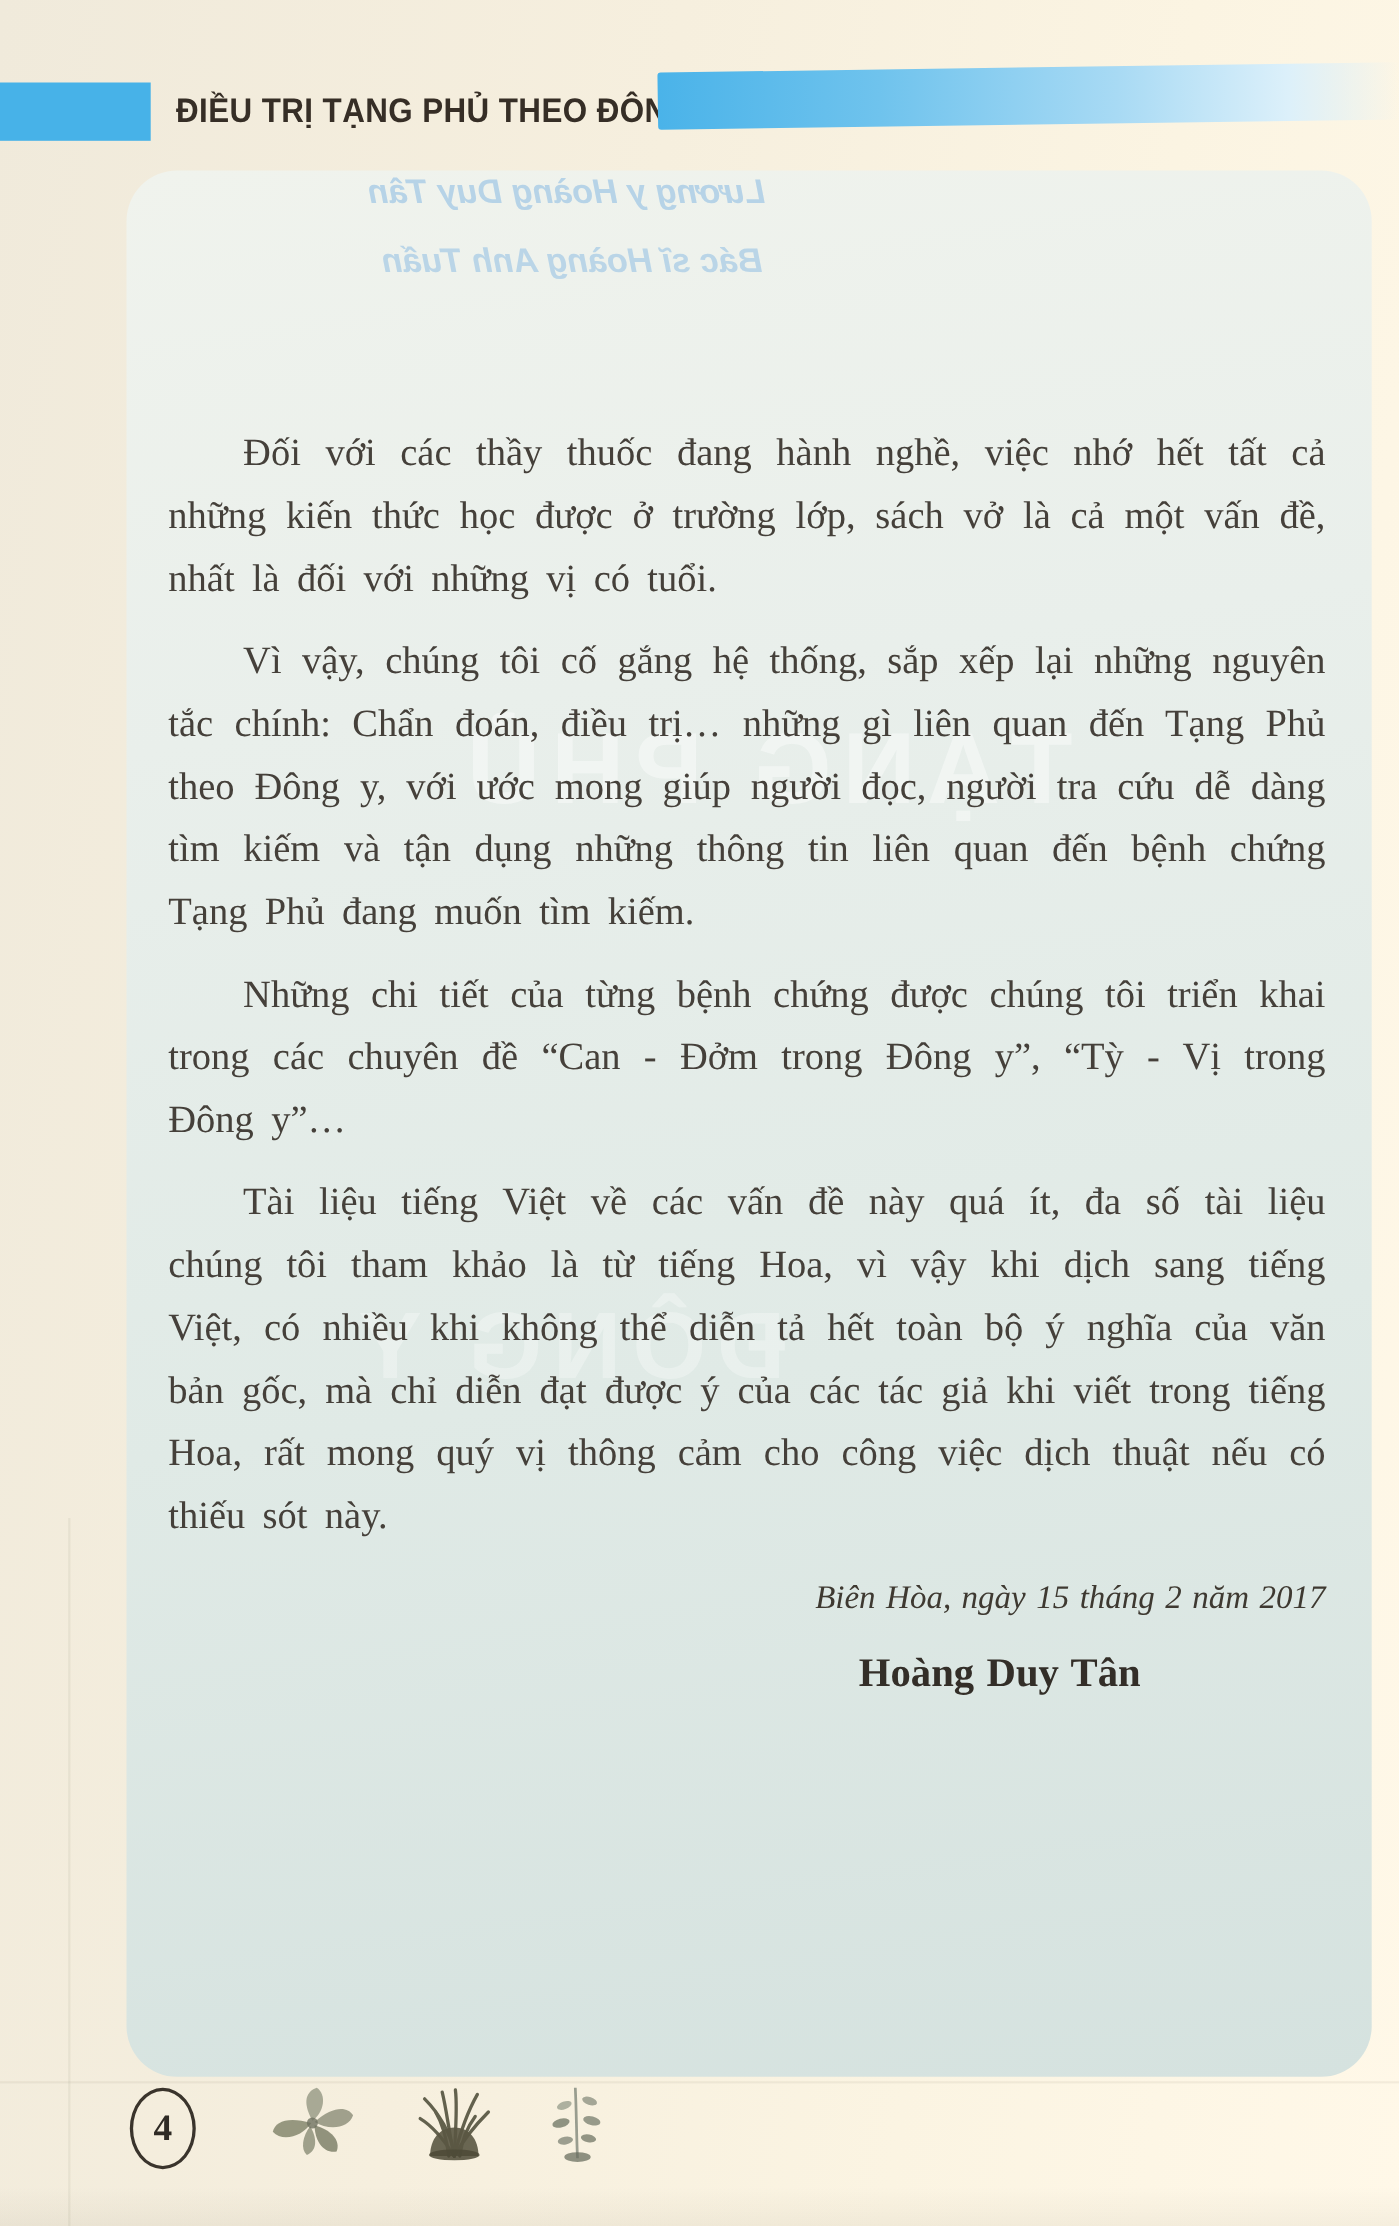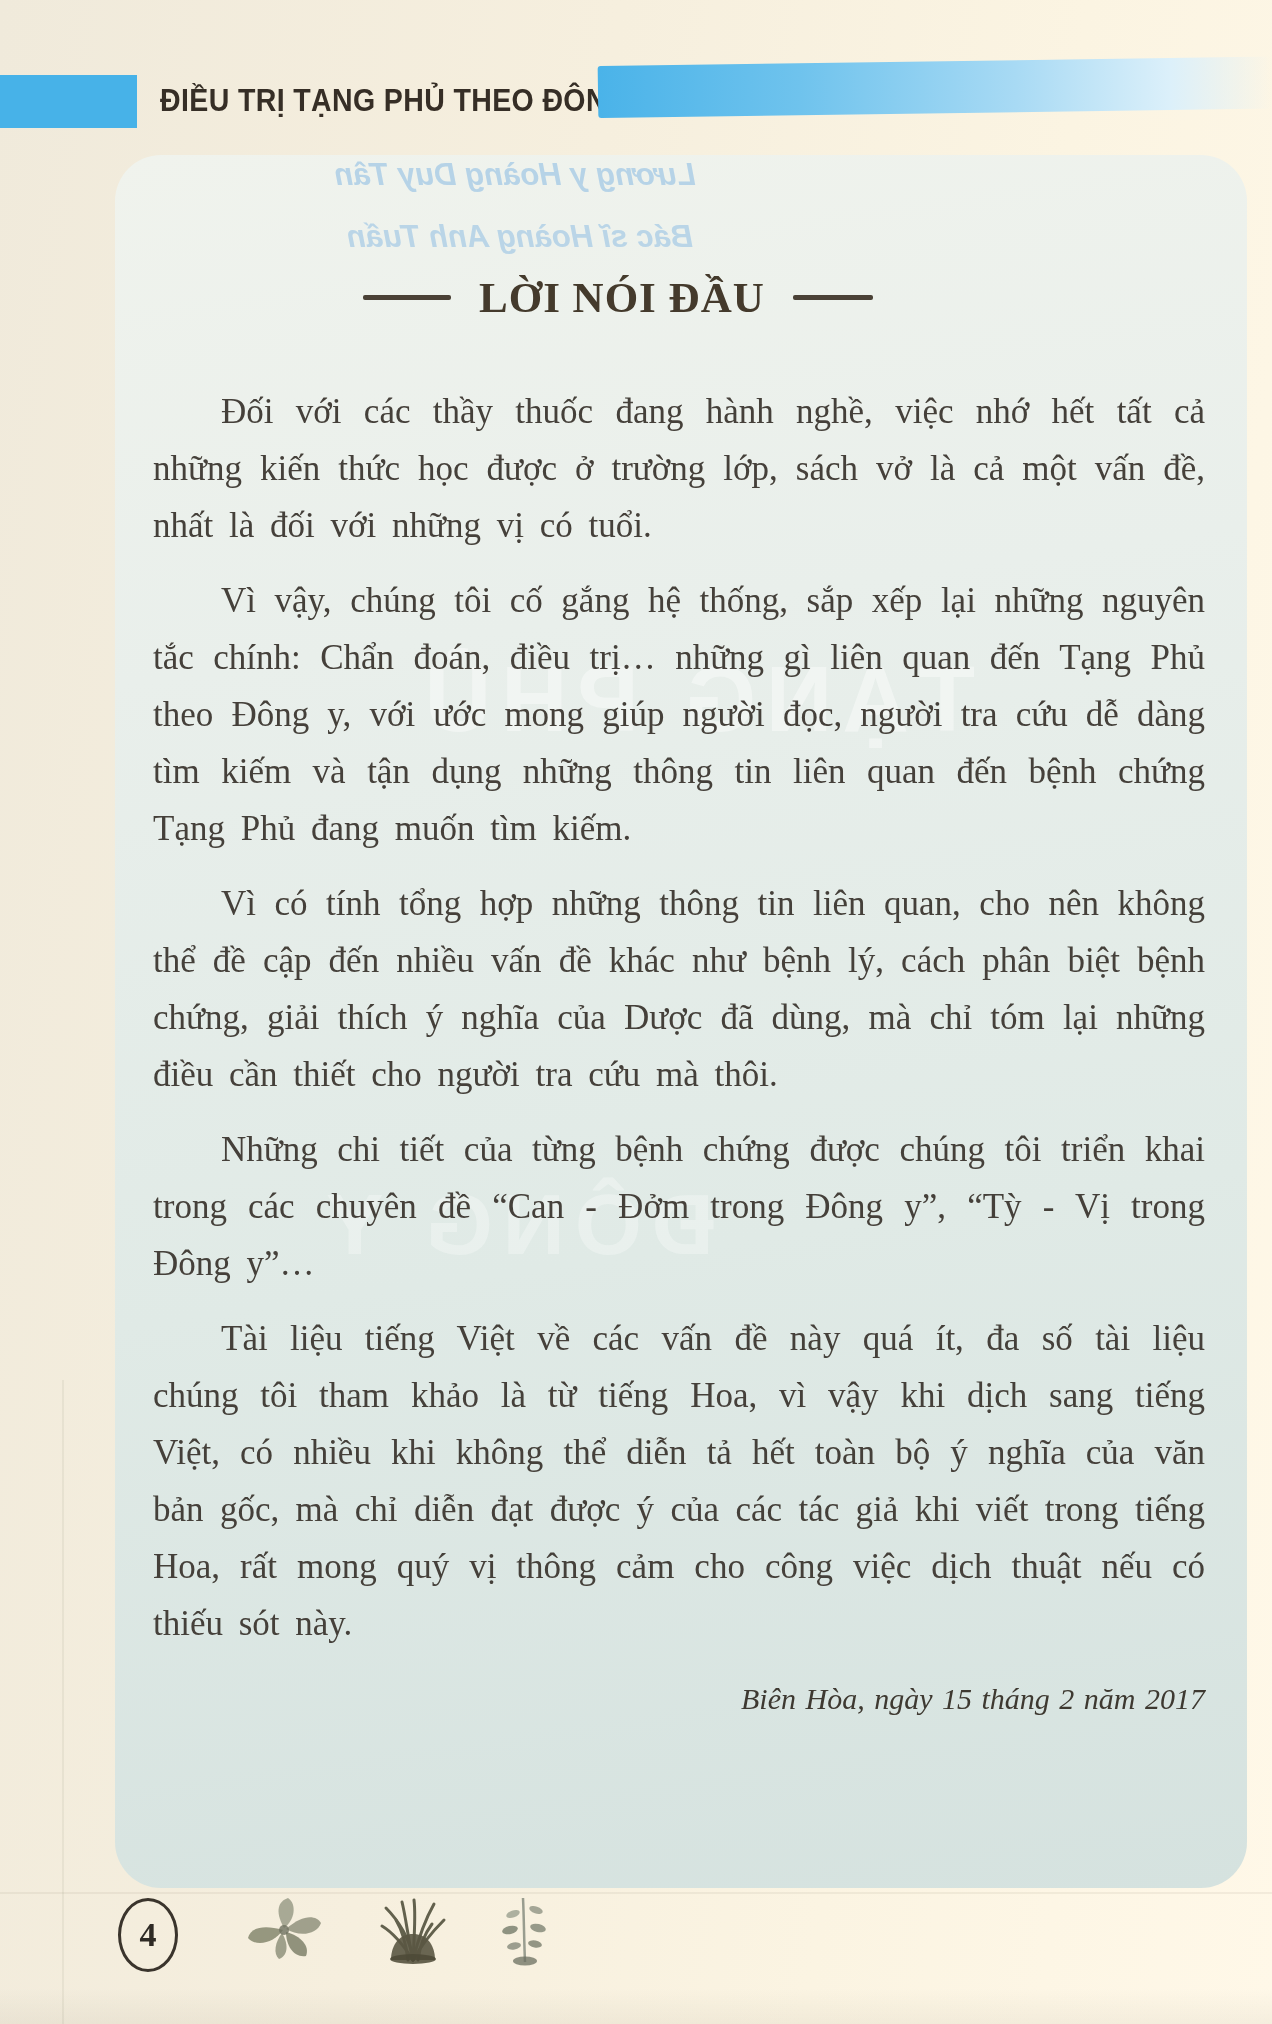--- a/index.html
+++ b/index.html
@@ -78,33 +78,28 @@
 <div class="header-title">ĐIỀU TRỊ TẠNG PHỦ THEO ĐÔNG Y</div>
 <div class="header-band"></div>
 
 <div class="panel">
 
   <div class="ghost ghost-line1">Lương y Hoàng Duy Tân</div>
   <div class="ghost ghost-line2">Bác sĩ Hoàng Anh Tuấn</div>
   <div class="ghost ghost-big ghost-big1">TẠNG PHỦ</div>
   <div class="ghost ghost-big ghost-big2">ĐÔNG Y</div>
 
-  <div class="heading-row">
-    <div class="heading-dash left"></div>
-    <div class="heading-text">LỜI NÓI ĐẦU</div>
-    <div class="heading-dash right"></div>
-  </div>
 
   <div class="content">
     <p>Đối với các thầy thuốc đang hành nghề, việc nhớ hết tất cả những kiến thức học được ở trường lớp, sách vở là cả một vấn đề, nhất là đối với những vị có tuổi.</p>
     <p>Vì vậy, chúng tôi cố gắng hệ thống, sắp xếp lại những nguyên tắc chính: Chẩn đoán, điều trị… những gì liên quan đến Tạng Phủ theo Đông y, với ước mong giúp người đọc, người tra cứu dễ dàng tìm kiếm và tận dụng những thông tin liên quan đến bệnh chứng Tạng Phủ đang muốn tìm kiếm.</p>
-    <p>Vì có tính tổng hợp những thông tin liên quan, cho nên không thể đề cập đến nhiều vấn đề khác như bệnh lý, cách phân biệt bệnh chứng, giải thích ý nghĩa của Dược đã dùng, mà chỉ tóm lại những điều cần thiết cho người tra cứu mà thôi.</p>
     <p>Những chi tiết của từng bệnh chứng được chúng tôi triển khai trong các chuyên đề “Can - Đởm trong Đông y”, “Tỳ - Vị trong Đông y”…</p>
     <p>Tài liệu tiếng Việt về các vấn đề này quá ít, đa số tài liệu chúng tôi tham khảo là từ tiếng Hoa, vì vậy khi dịch sang tiếng Việt, có nhiều khi không thể diễn tả hết toàn bộ ý nghĩa của văn bản gốc, mà chỉ diễn đạt được ý của các tác giả khi viết trong tiếng Hoa, rất mong quý vị thông cảm cho công việc dịch thuật nếu có thiếu sót này.</p>
     <div class="sig-date">Biên Hòa, ngày 15 tháng 2 năm 2017</div>
+    <div class="sig-author">Hoàng Duy Tân</div>
   </div>
 </div>
 
 <div class="page-circle">
   <span>4</span>
 </div>
 
 <svg class="plant plant1" width="82" height="66" viewBox="0 0 82 66">
   <path d="M41 32 C31 14 36 5 45 2 C54 8 52 24 41 32 Z" fill="#9a9c88" opacity=".85"></path>
   <path d="M40 34 C20 28 7 32 5 42 C14 52 32 46 40 34 Z" fill="#85876f" opacity=".85"></path>

